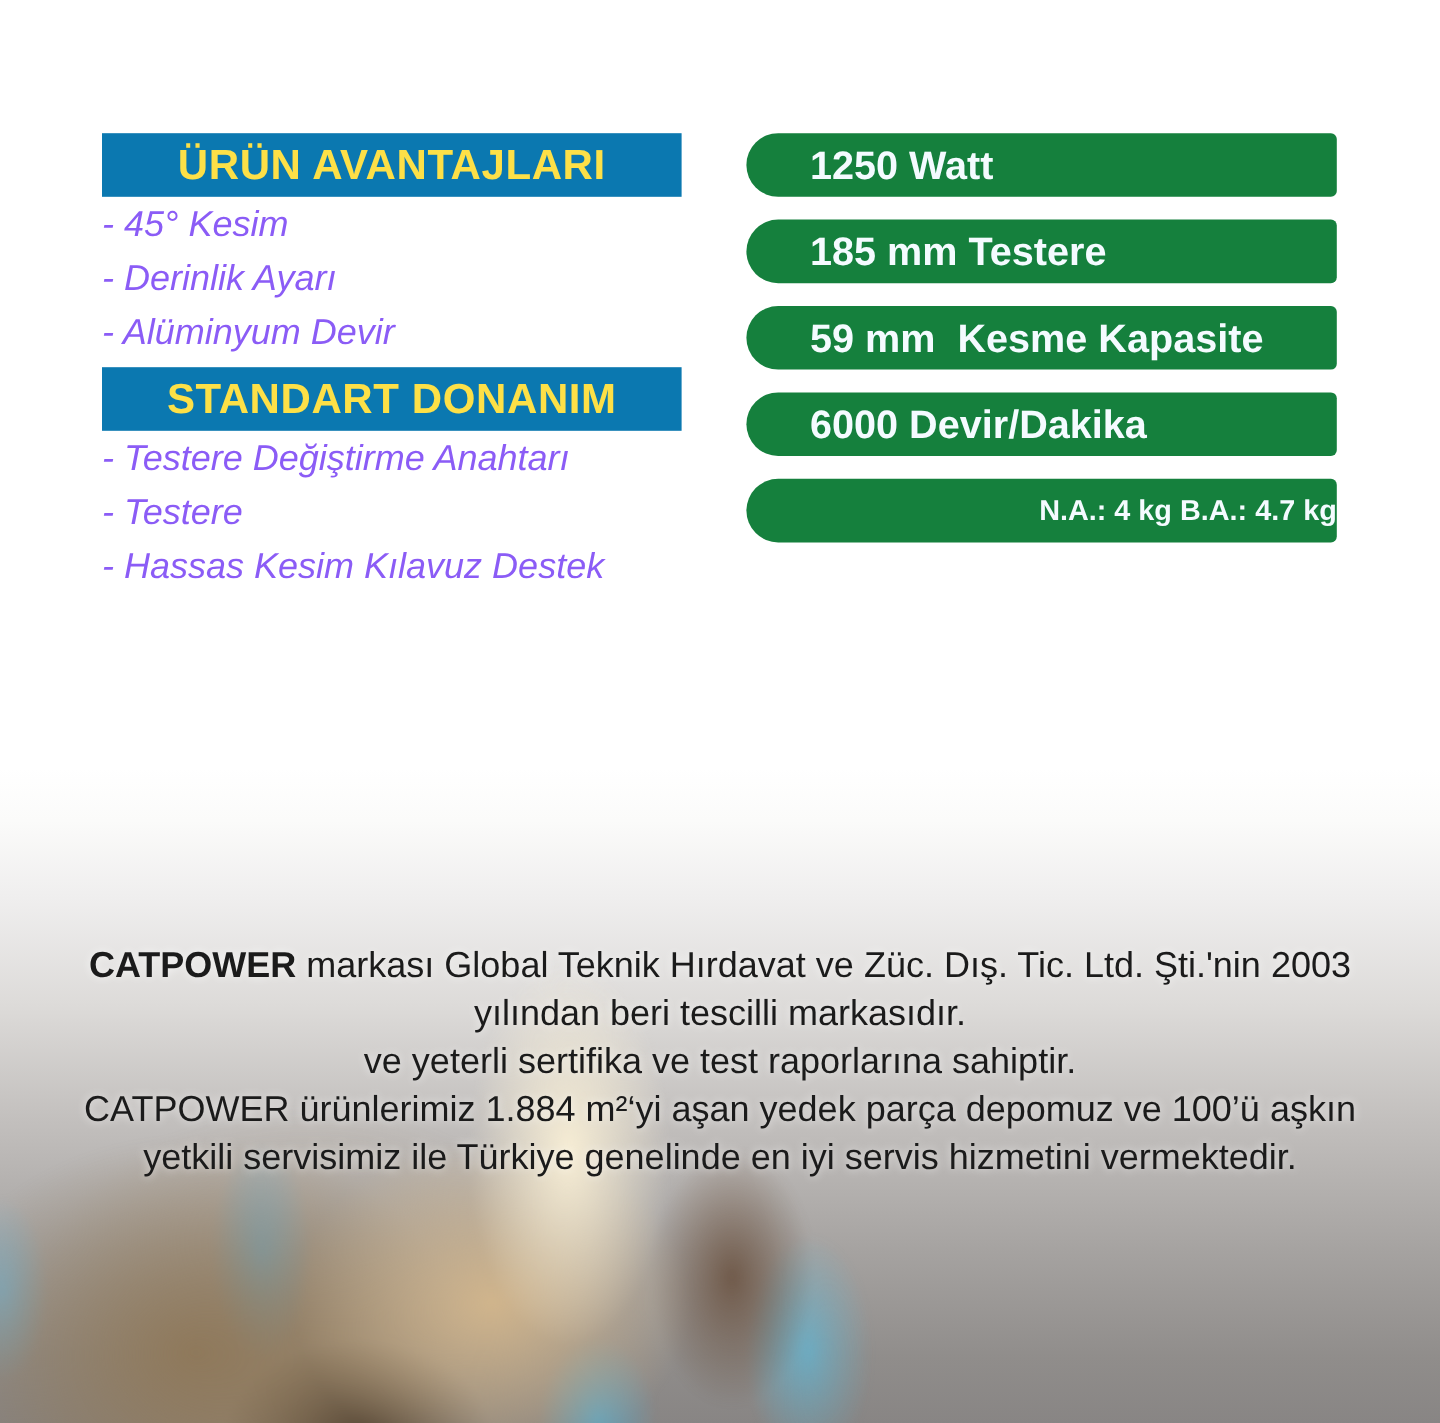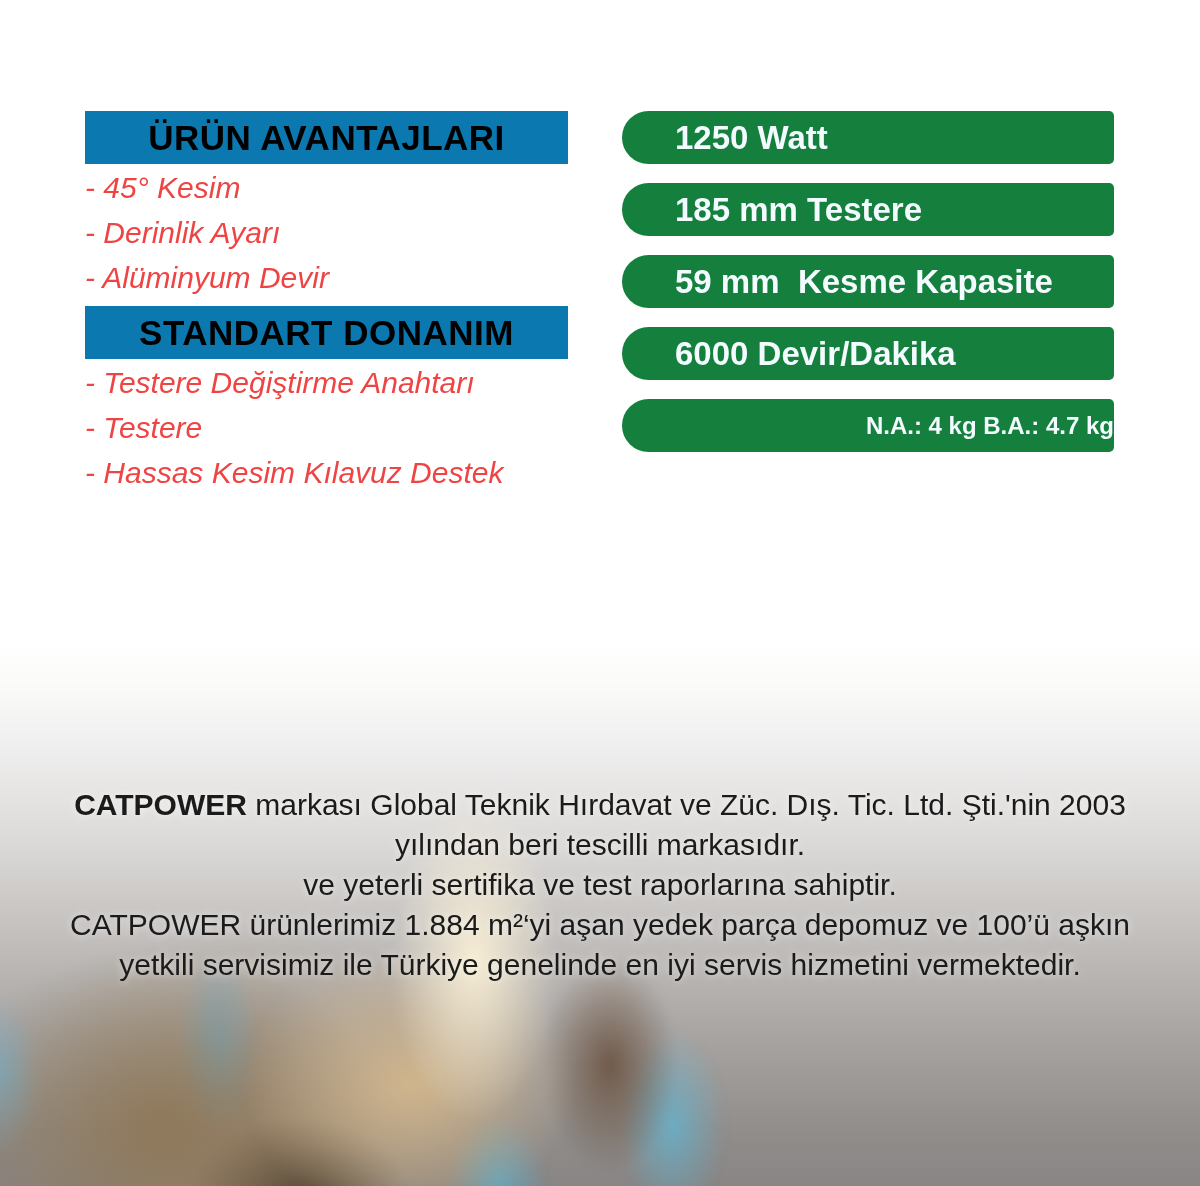--- a/index.html
+++ b/index.html
@@ -17,33 +17,33 @@
   .left-col {
     position: absolute;
     left: 85px;
     top: 111px;
     width: 486px;
   }
   .section-header {
     width: 483px;
     height: 53px;
     background: #0b78b0;
-    color: #000000;
+    color: #fde047;
     font-size: 35px;
     font-weight: bold;
     text-align: center;
     line-height: 53px;
     letter-spacing: 0.5px;
   }
   .section-header + .feature-list { margin-top: 1px; }
   .feature-list { list-style: none; }
   .feature-list li {
     font-size: 30px;
     font-style: italic;
-    color: #ef4444;
+    color: #8b5cf6;
     line-height: 45px;
     white-space: pre;
   }
   .feature-list.second { margin-bottom: 6px; }
   .gap { height: 6px; }
 
   
   .right-col {
     position: absolute;
     left: 622px;

